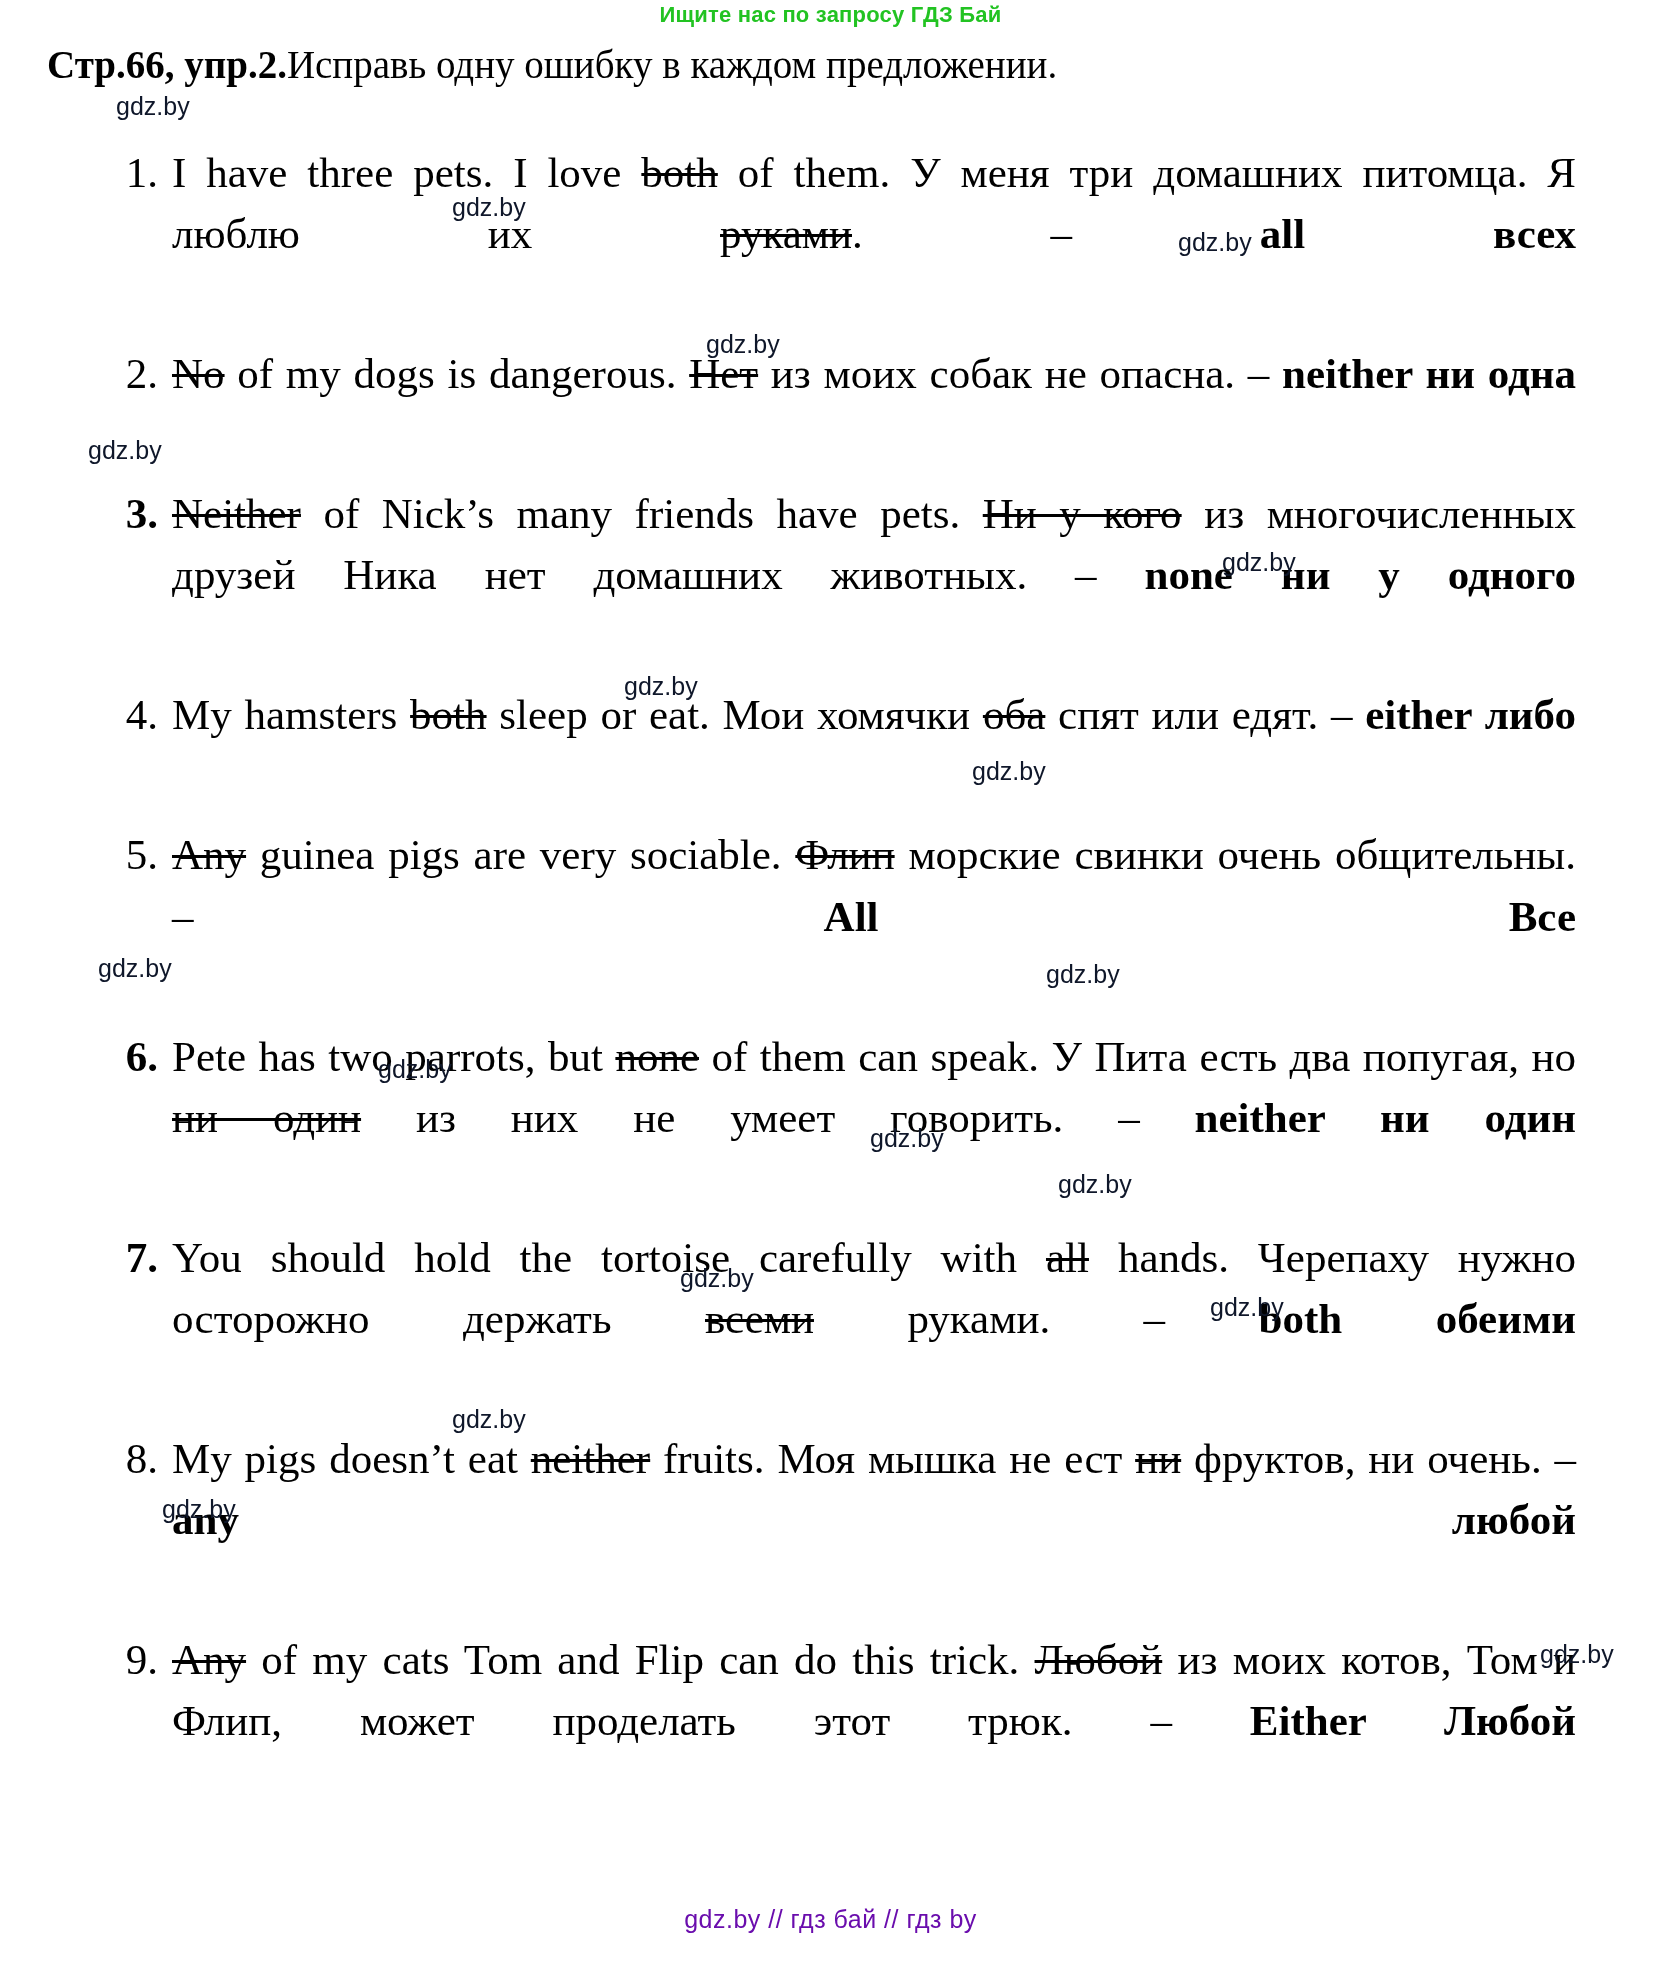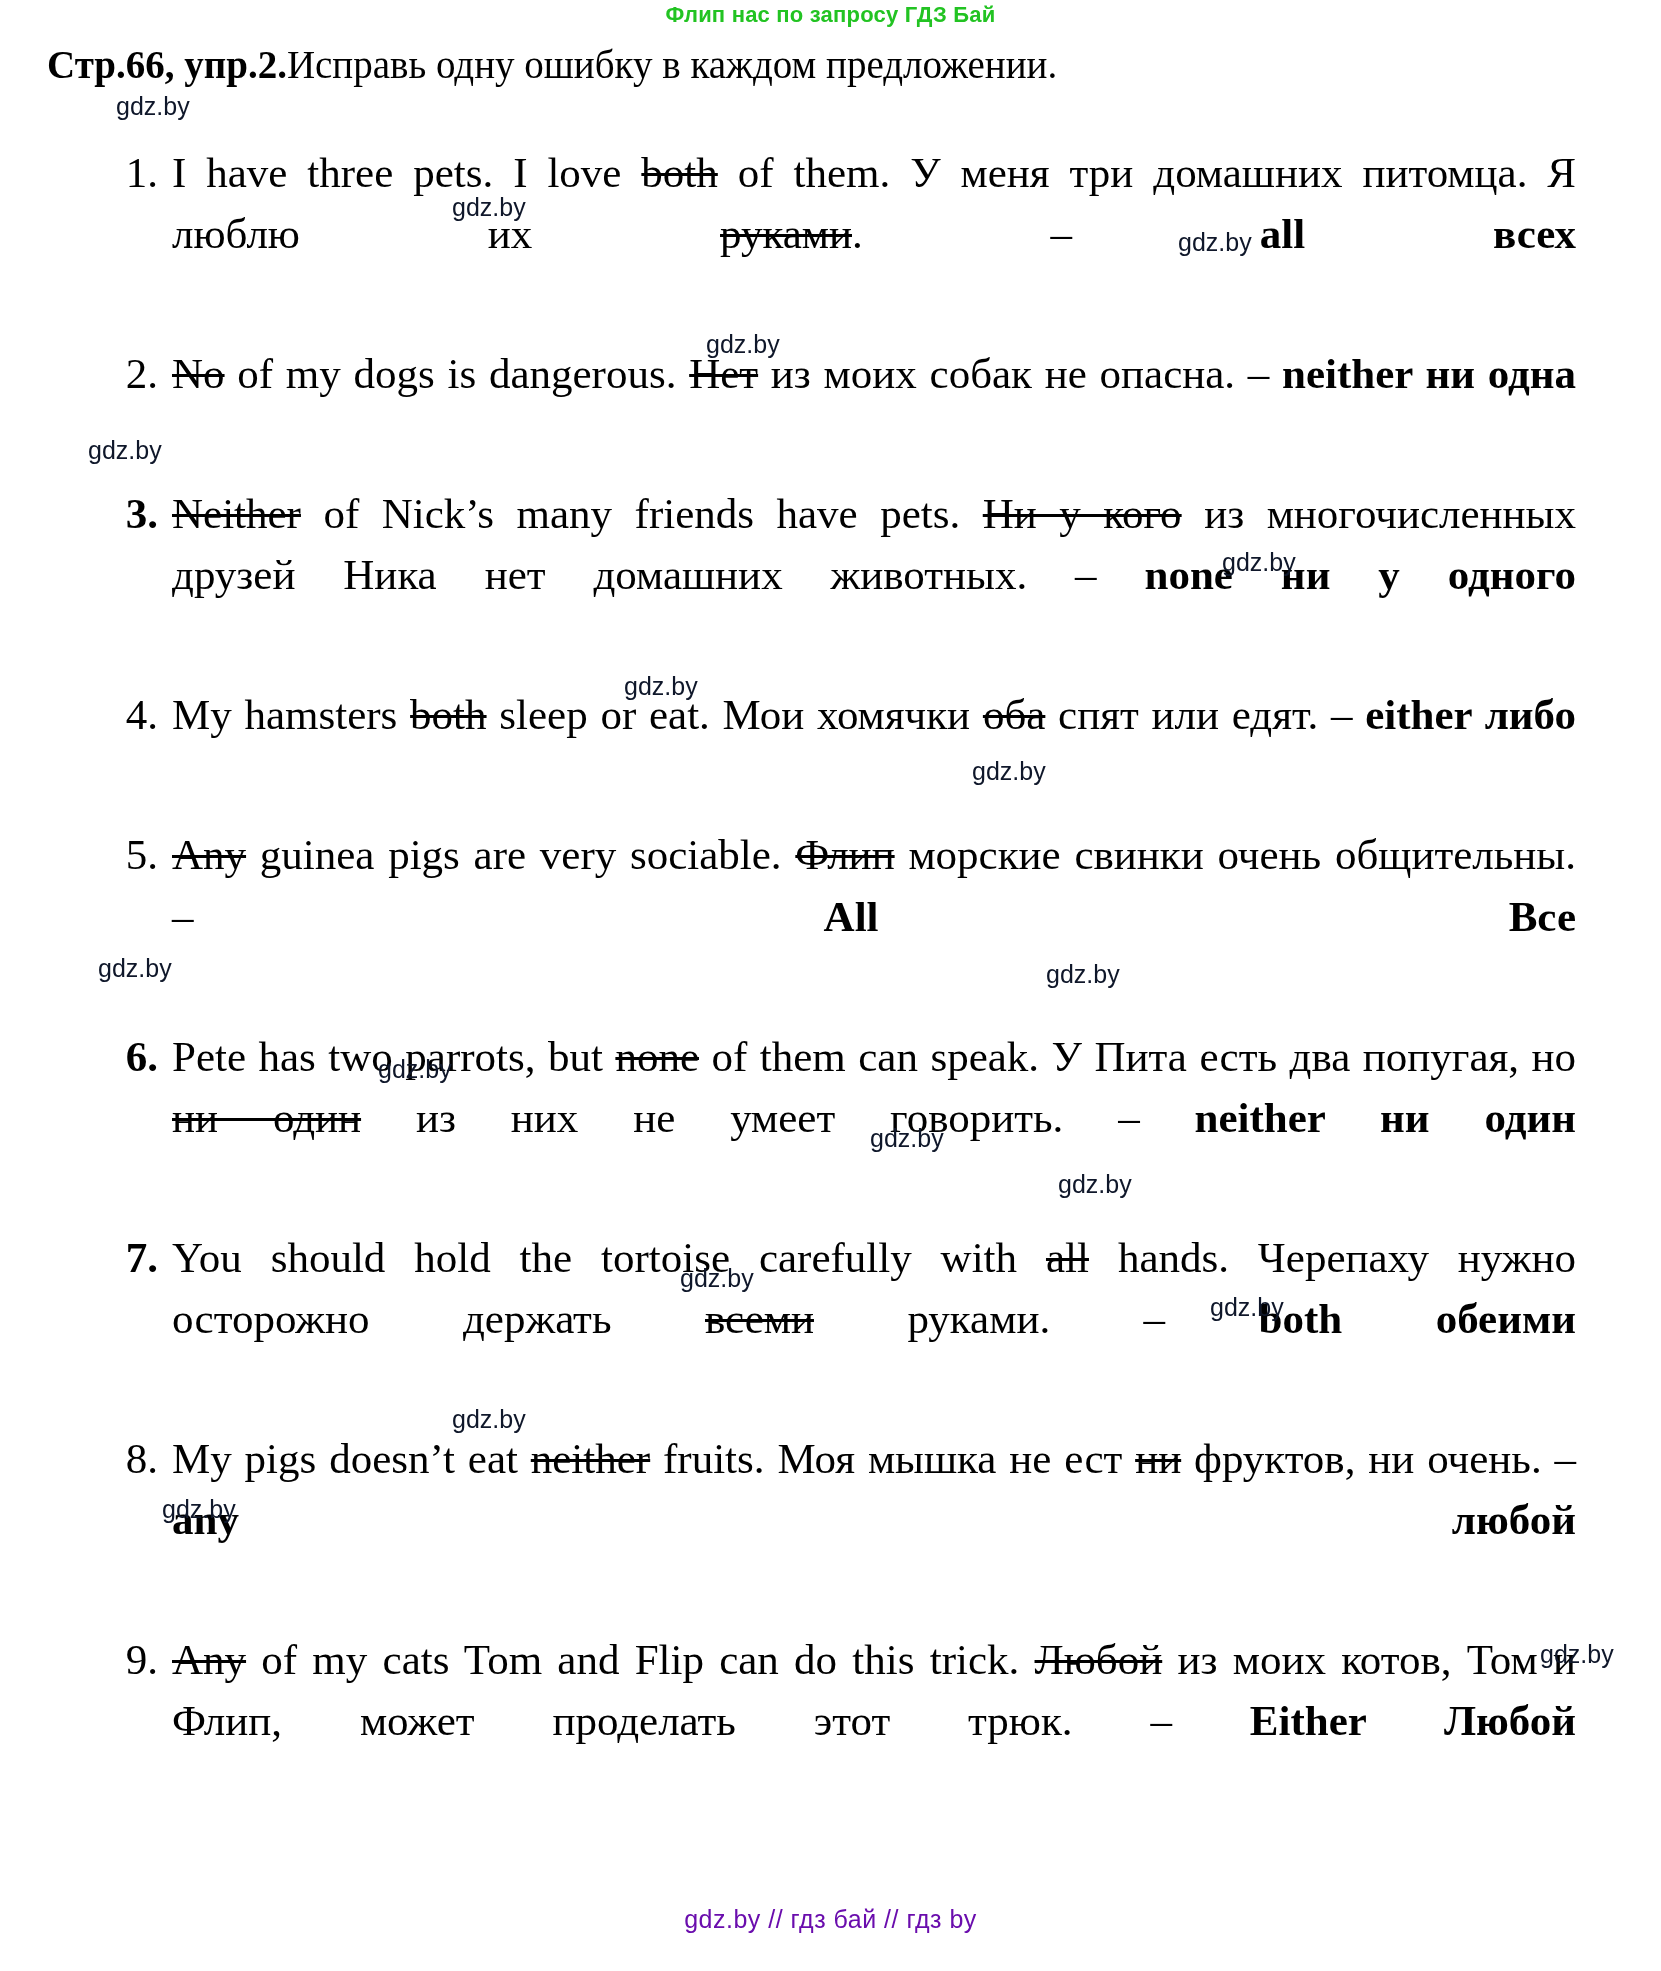--- a/index.html
+++ b/index.html
@@ -109,21 +109,21 @@
     text-align: center;
     font-family: "Liberation Sans", sans-serif;
     font-size: 25px;
     color: #6a0dad;
     letter-spacing: 0.5px;
   }
 </style>
 </head>
 <body>
 
-<div class="promo-banner">Флип нас по запросу ГДЗ Бай</div>
+<div class="promo-banner">Ищите нас по запросу ГДЗ Бай</div>
 
 <div class="exercise-heading">
   <span class="ref">Стр.66, упр.2.</span><span>Исправь одну ошибку в каждом предложении.</span>
 </div>
 
 <ol class="task-list" id="task-list">
     <li class="task-item"><span class="task-number">1.</span><span>I have three pets. I love </span><span class="strike">both</span><span> of them. У меня три домашних питомца. Я люблю их </span><span class="strike">руками</span><span>. – </span><span class="answer">all всех</span></li>
     <li class="task-item"><span class="task-number">2.</span><span class="strike">No</span><span> of my dogs is dangerous. </span><span class="strike">Нет</span><span> из моих собак не опасна. – </span><span class="answer">neither ни одна</span></li>
     <li class="task-item"><span class="task-number bold">3.</span><span class="strike">Neither</span><span> of Nick’s many friends have pets. </span><span class="strike">Ни у кого</span><span> из многочисленных друзей Ника нет домашних животных. – </span><span class="answer">none ни у одного</span></li>
     <li class="task-item"><span class="task-number">4.</span><span>My hamsters </span><span class="strike">both</span><span> sleep or eat. Мои хомячки </span><span class="strike">оба</span><span> спят или едят. – </span><span class="answer">either либо</span></li>

